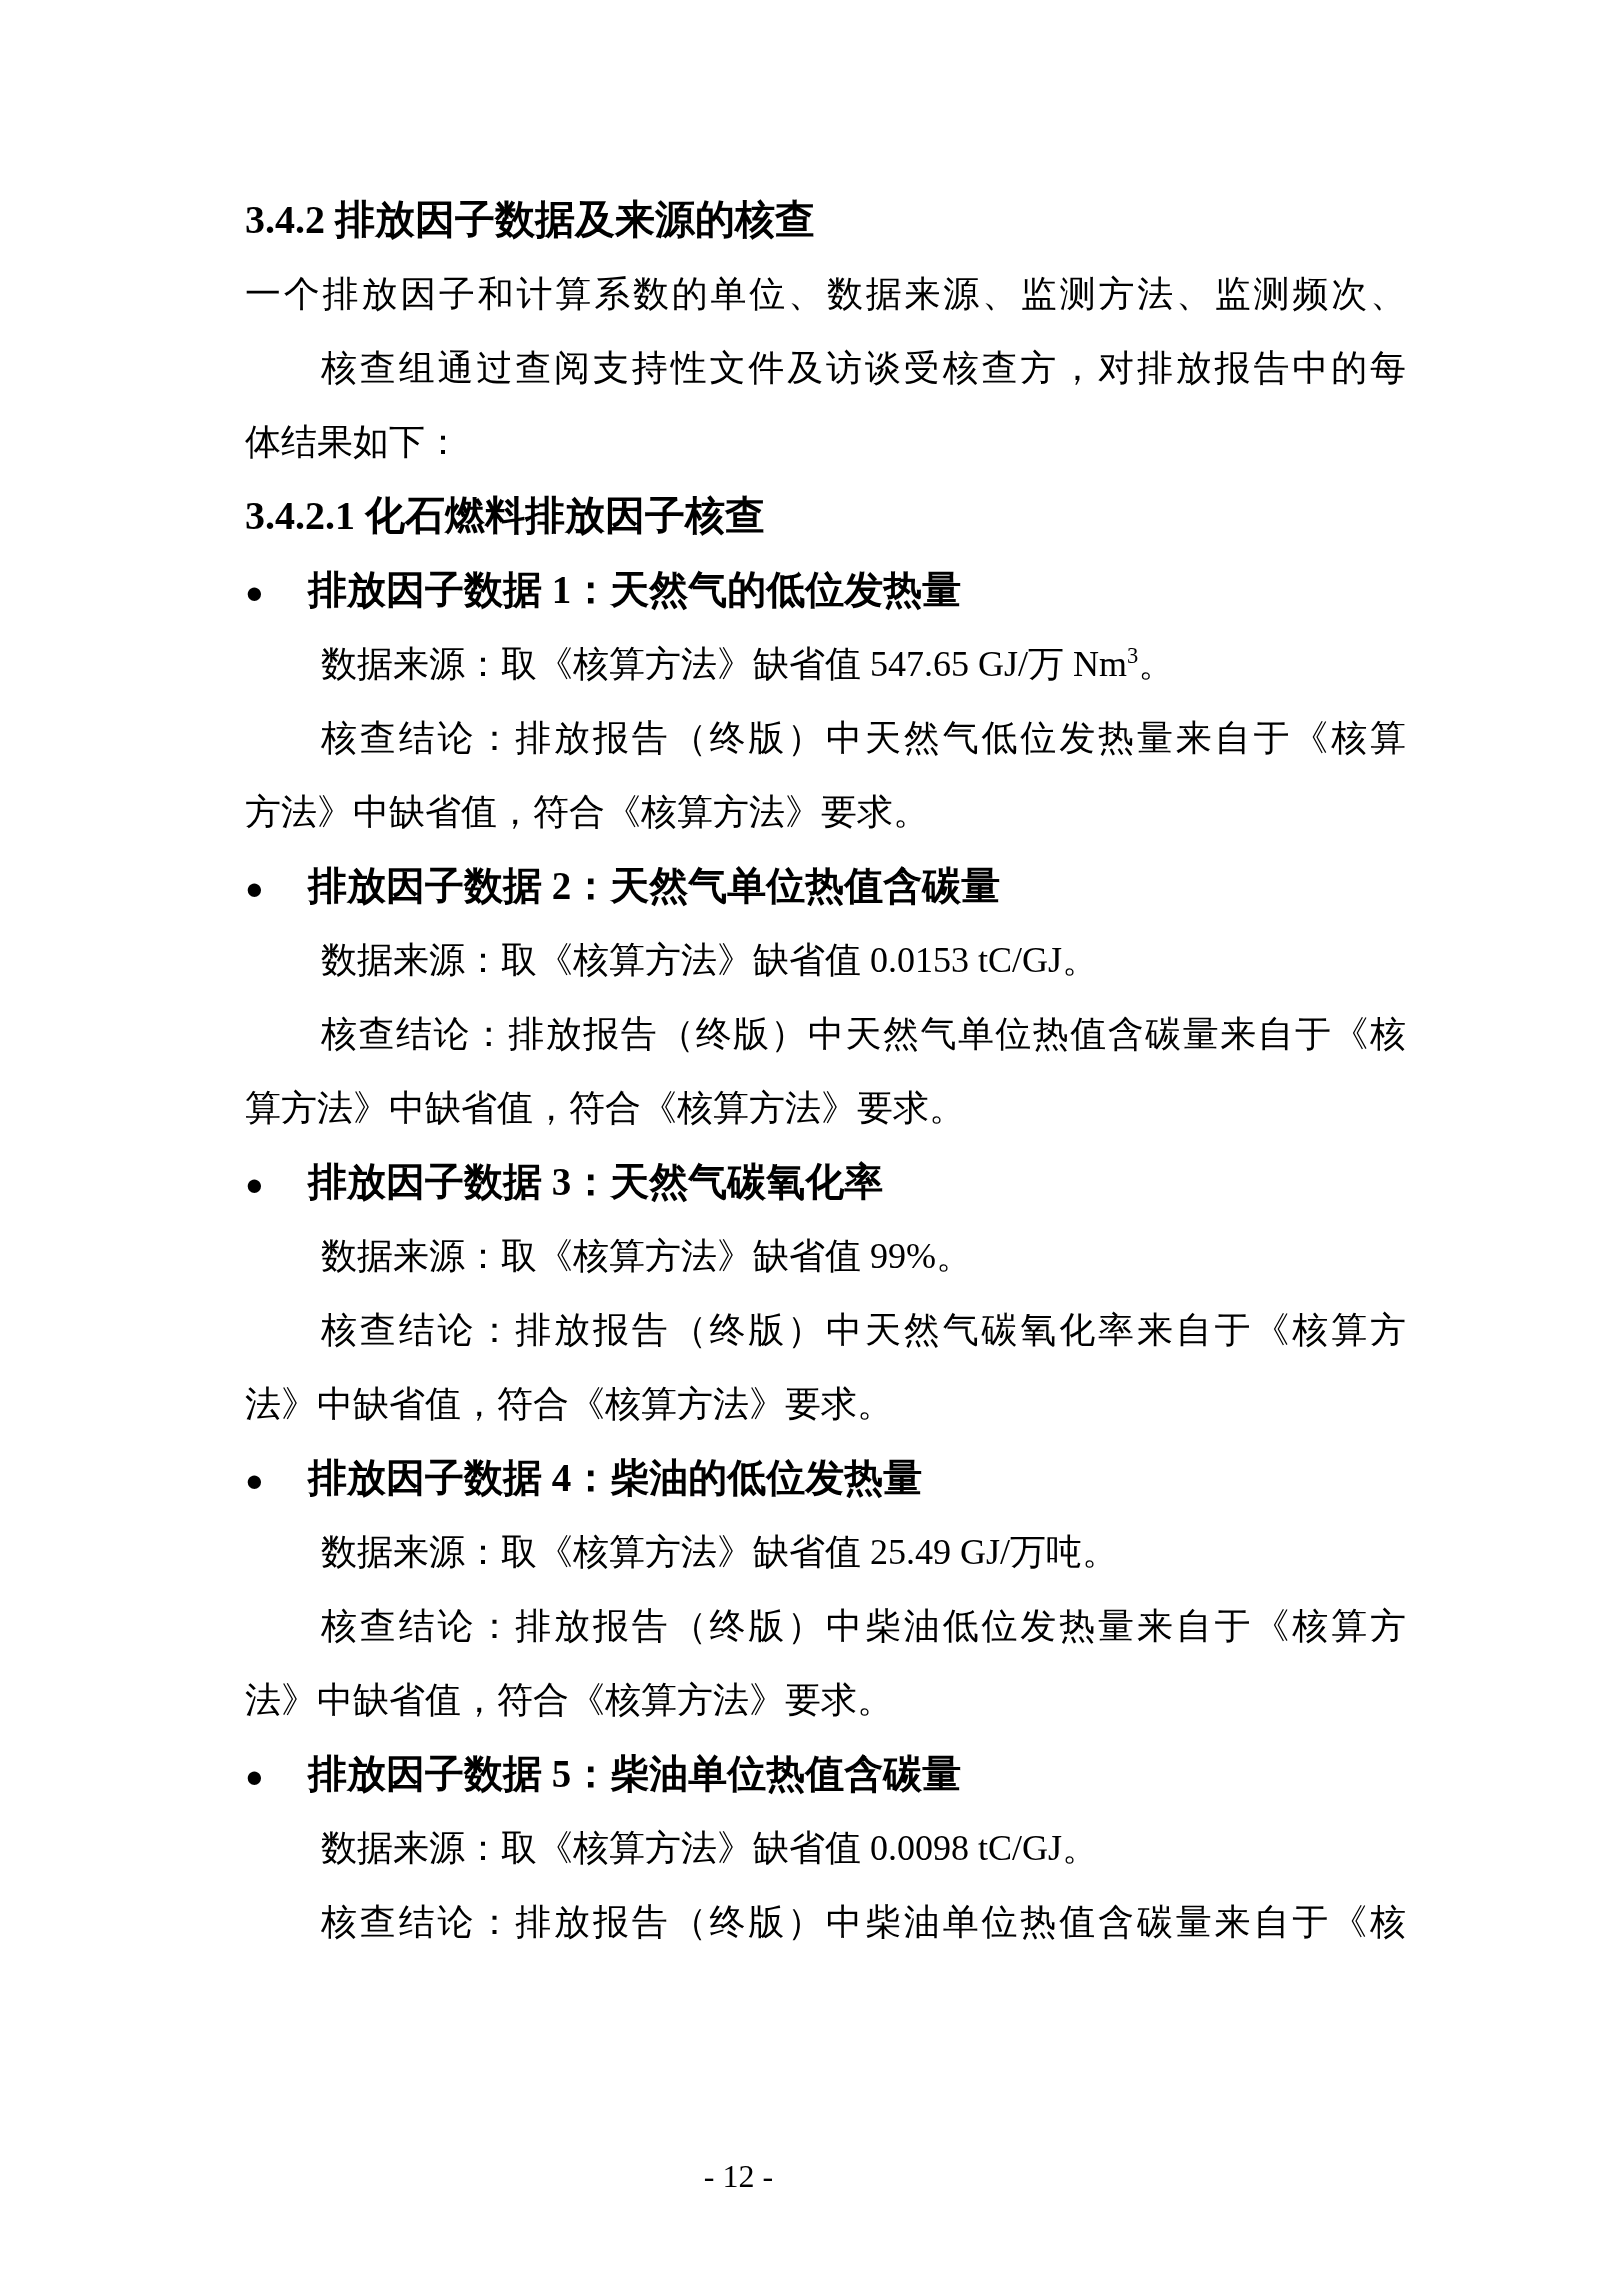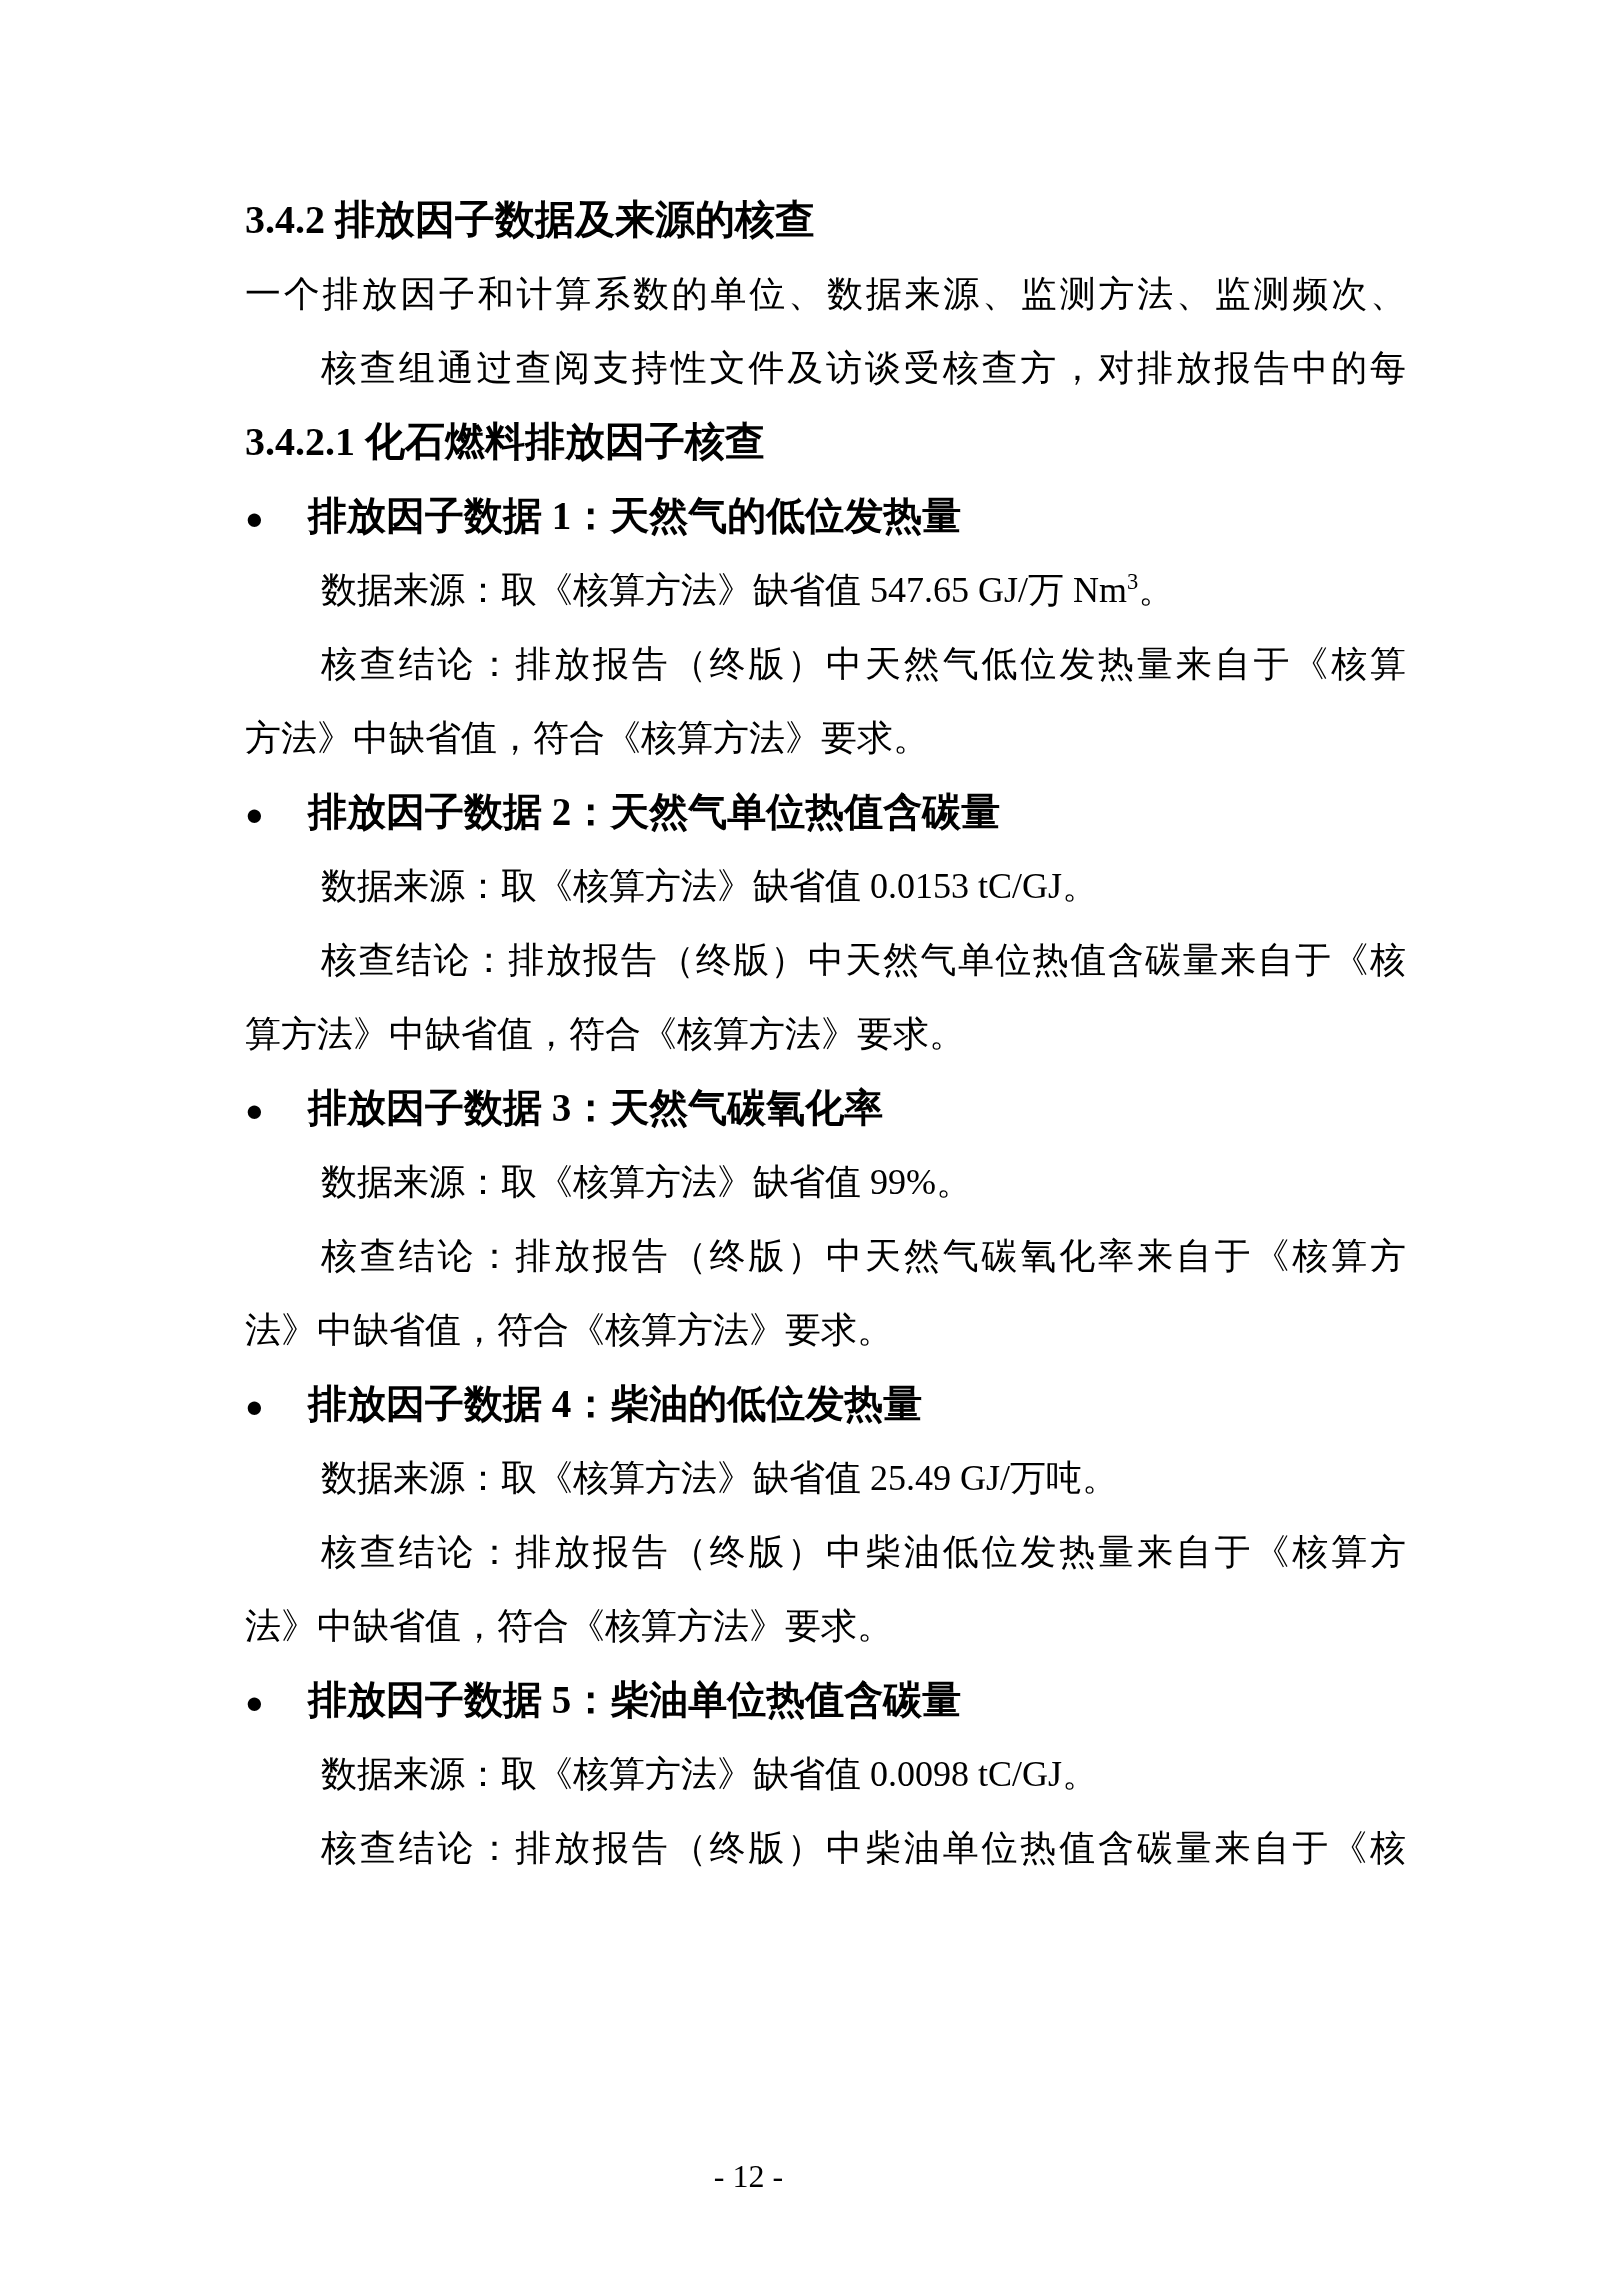--- a/index.html
+++ b/index.html
@@ -4,21 +4,20 @@
 <style>
   html, body { margin: 0; padding: 0; background: #ffffff; }
   .page {
     position: relative;
     width: 1477px;
     height: 2293px;
     background: #ffffff;
     color: #000000;
     font-family: "Liberation Serif", "DejaVu Serif", serif;
     overflow: hidden;
-    padding-left: 20px;
   }
   .content {
     position: absolute;
     left: 245px;
     top: 183px;
     width: 1161px;
   }
   .line {
     height: 74px;
     line-height: 74px;
@@ -64,20 +63,21 @@
 </head>
 <body>
 
 <div class="page">
   <div class="content">
 
     <div class="line heading">3.4.2 排放因子数据及来源的核查</div>
 
     <div class="line just">一个排放因子和计算系数的单位、数据来源、监测方法、监测频次、</div>
     <div class="line indent just">核查组通过查阅支持性文件及访谈受核查方，对排放报告中的每</div>
+    <div class="line">体结果如下：</div>
 
     <div class="line heading">3.4.2.1 化石燃料排放因子核查</div>
 
     <div class="line bullet-row">
       <span class="bullet">●</span><span>排放因子数据 1：天然气的低位发热量</span>
     </div>
     <div class="line indent">
       <span>数据来源：取《核算方法》缺省值 547.65 GJ/万 Nm</span><sup>3</sup><span>。</span>
     </div>
     <div class="line indent just">核查结论：排放报告（终版）中天然气低位发热量来自于《核算</div>

